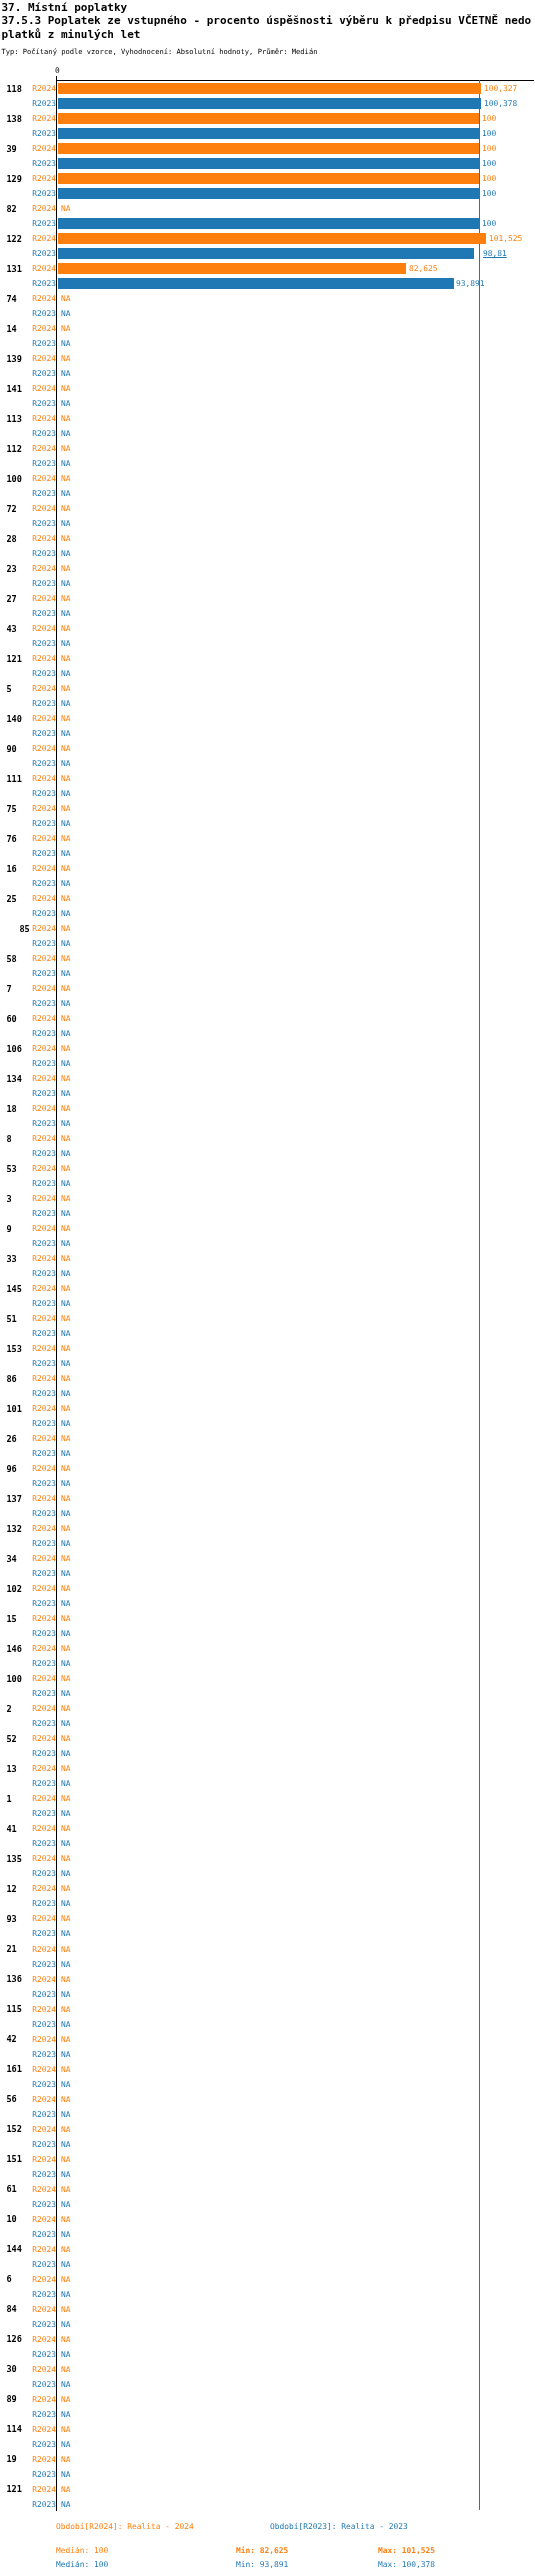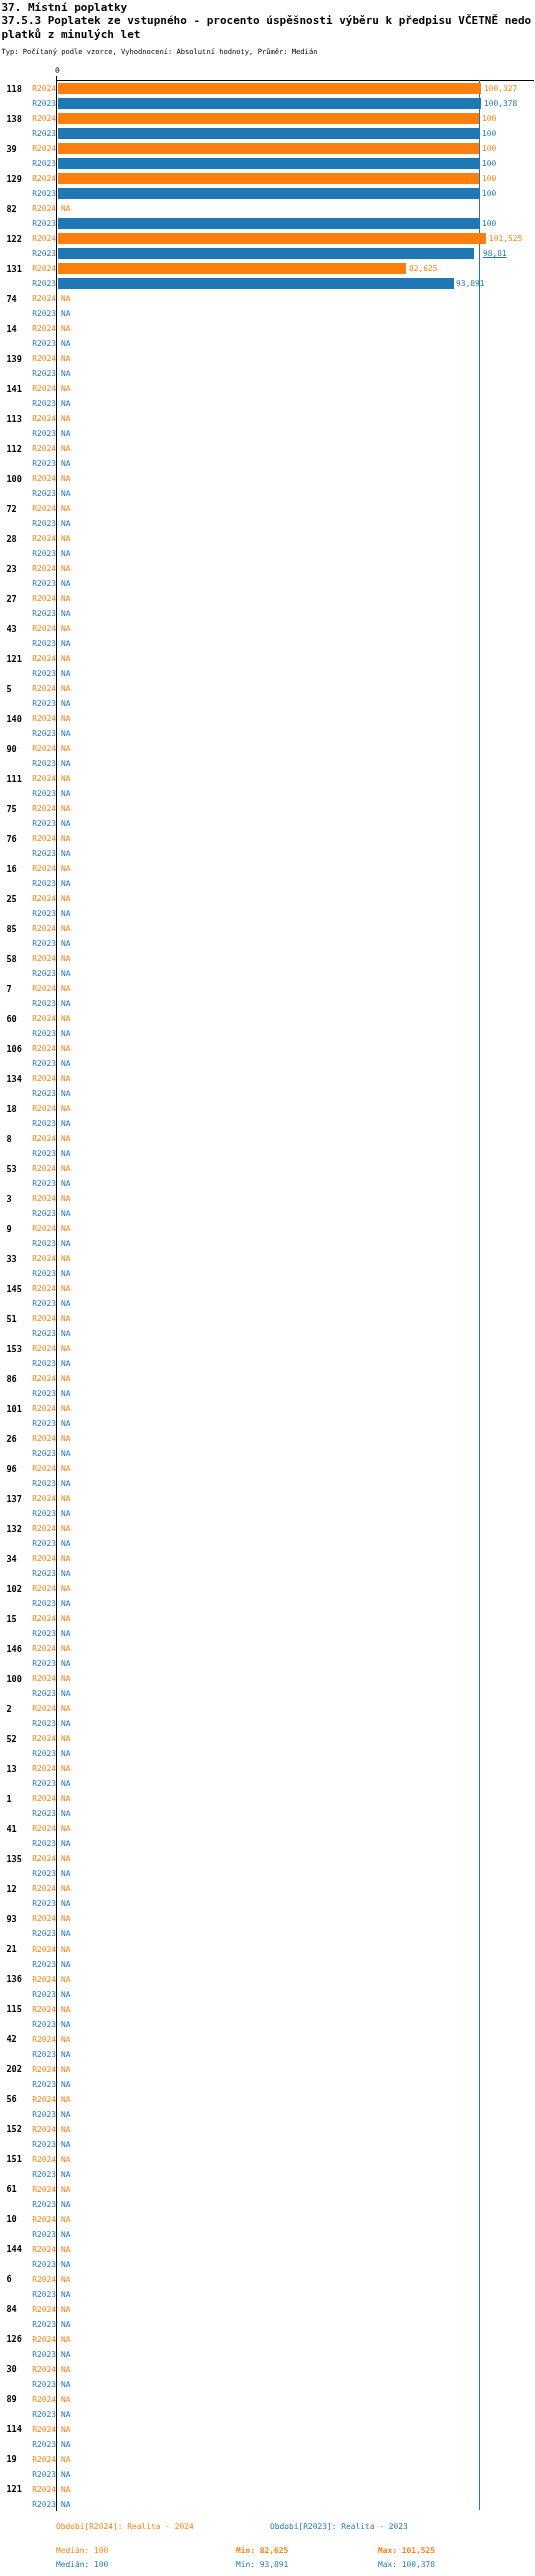--- a/index.html
+++ b/index.html
@@ -183,21 +183,21 @@
         <div class="cat" style="top: 864px;">16</div>
         <div class="ser" style="top: 864px; color: rgb(255, 127, 14);">R2024</div>
         <div class="val" style="left: 61px; top: 864px; color: rgb(255, 127, 14);">NA</div>
         <div class="ser" style="top: 879px; color: rgb(31, 119, 180);">R2023</div>
         <div class="val" style="left: 61px; top: 879px; color: rgb(31, 119, 180);">NA</div>
         <div class="cat" style="top: 894px;">25</div>
         <div class="ser" style="top: 894px; color: rgb(255, 127, 14);">R2024</div>
         <div class="val" style="left: 61px; top: 894px; color: rgb(255, 127, 14);">NA</div>
         <div class="ser" style="top: 909px; color: rgb(31, 119, 180);">R2023</div>
         <div class="val" style="left: 61px; top: 909px; color: rgb(31, 119, 180);">NA</div>
-        <div class="cat" style="top: 924px;">85</div>
+        <div class="cat" style="top: 924px; margin-left: 13px;">85</div>
         <div class="ser" style="top: 924px; color: rgb(255, 127, 14);">R2024</div>
         <div class="val" style="left: 61px; top: 924px; color: rgb(255, 127, 14);">NA</div>
         <div class="ser" style="top: 939px; color: rgb(31, 119, 180);">R2023</div>
         <div class="val" style="left: 61px; top: 939px; color: rgb(31, 119, 180);">NA</div>
         <div class="cat" style="top: 954px;">58</div>
         <div class="ser" style="top: 954px; color: rgb(255, 127, 14);">R2024</div>
         <div class="val" style="left: 61px; top: 954px; color: rgb(255, 127, 14);">NA</div>
         <div class="ser" style="top: 969px; color: rgb(31, 119, 180);">R2023</div>
         <div class="val" style="left: 61px; top: 969px; color: rgb(31, 119, 180);">NA</div>
         <div class="cat" style="top: 984px;">7</div>
@@ -373,21 +373,21 @@
         <div class="cat" style="top: 2004px;">115</div>
         <div class="ser" style="top: 2005px; color: rgb(255, 127, 14);">R2024</div>
         <div class="val" style="left: 61px; top: 2005px; color: rgb(255, 127, 14);">NA</div>
         <div class="ser" style="top: 2020px; color: rgb(31, 119, 180);">R2023</div>
         <div class="val" style="left: 61px; top: 2020px; color: rgb(31, 119, 180);">NA</div>
         <div class="cat" style="top: 2034px;">42</div>
         <div class="ser" style="top: 2035px; color: rgb(255, 127, 14);">R2024</div>
         <div class="val" style="left: 61px; top: 2035px; color: rgb(255, 127, 14);">NA</div>
         <div class="ser" style="top: 2050px; color: rgb(31, 119, 180);">R2023</div>
         <div class="val" style="left: 61px; top: 2050px; color: rgb(31, 119, 180);">NA</div>
-        <div class="cat" style="top: 2064px;">202</div>
+        <div class="cat" style="top: 2064px;">161</div>
         <div class="ser" style="top: 2065px; color: rgb(255, 127, 14);">R2024</div>
         <div class="val" style="left: 61px; top: 2065px; color: rgb(255, 127, 14);">NA</div>
         <div class="ser" style="top: 2080px; color: rgb(31, 119, 180);">R2023</div>
         <div class="val" style="left: 61px; top: 2080px; color: rgb(31, 119, 180);">NA</div>
         <div class="cat" style="top: 2094px;">56</div>
         <div class="ser" style="top: 2095px; color: rgb(255, 127, 14);">R2024</div>
         <div class="val" style="left: 61px; top: 2095px; color: rgb(255, 127, 14);">NA</div>
         <div class="ser" style="top: 2110px; color: rgb(31, 119, 180);">R2023</div>
         <div class="val" style="left: 61px; top: 2110px; color: rgb(31, 119, 180);">NA</div>
         <div class="cat" style="top: 2124px;">152</div>

